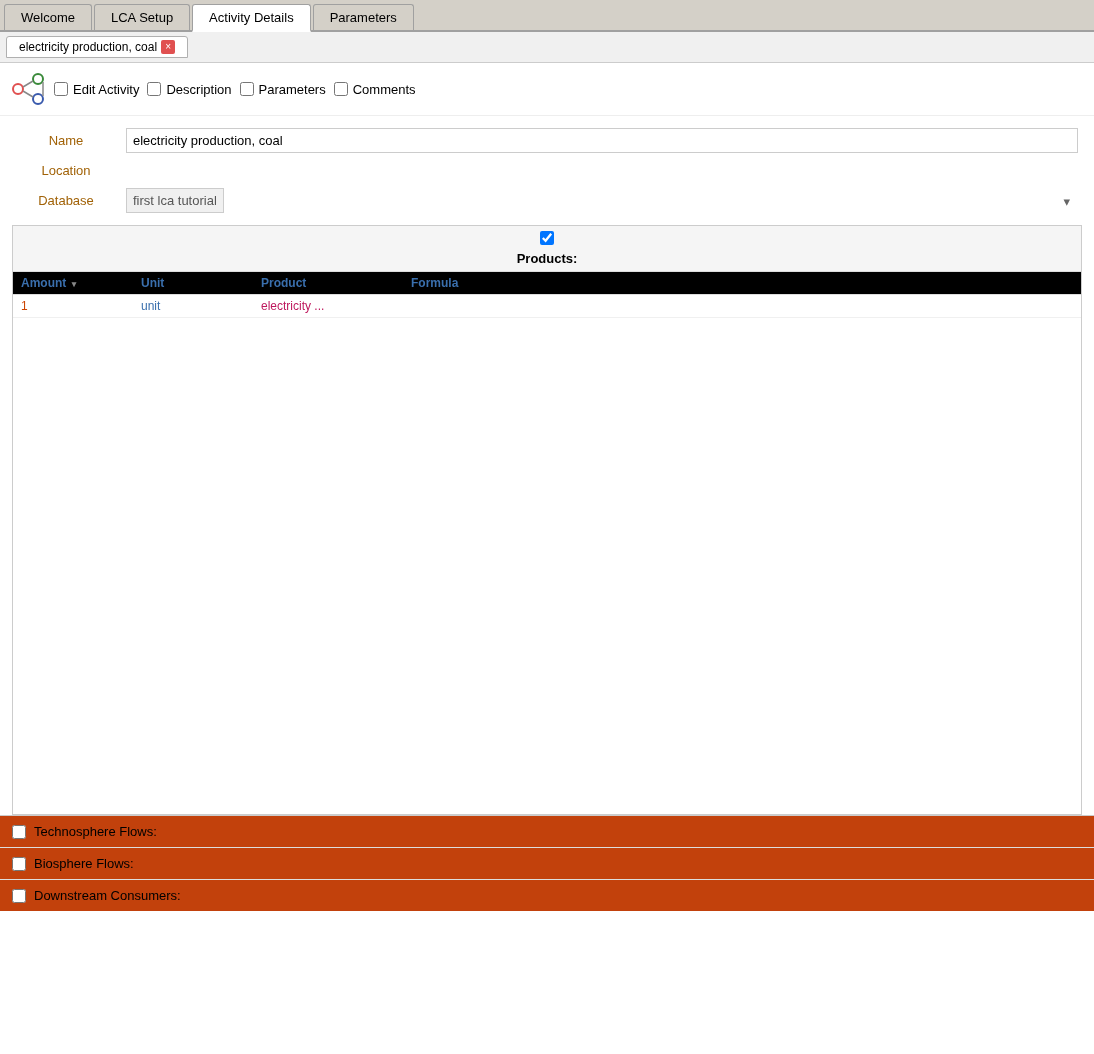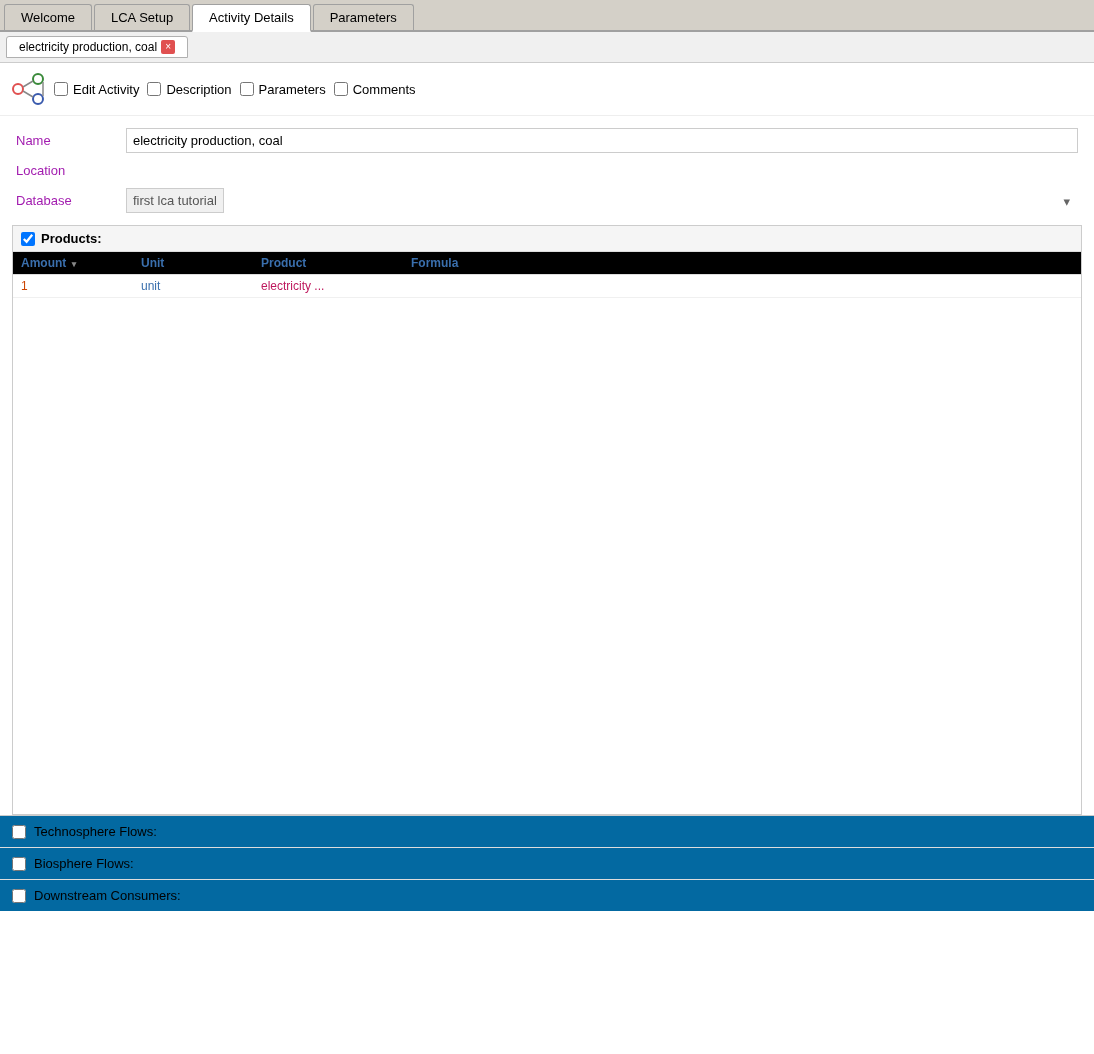--- a/index.html
+++ b/index.html
@@ -119,21 +119,22 @@
 
     .field-row {
       display: flex;
       align-items: center;
       gap: 10px;
     }
 
     .field-label {
       width: 100px;
       font-size: 13px;
-      color: #a21caf;
+      color: #a16207;
+      text-align: center;
     }
 
     .field-input {
       flex: 1;
       padding: 4px 6px;
       border: 1px solid #ccc;
       font-size: 13px;
       background: #fff;
     }
 
@@ -171,20 +172,21 @@
 
     .section-header {
       display: flex;
       align-items: center;
       gap: 6px;
       padding: 5px 8px;
       background: #f5f5f5;
       border-bottom: 1px solid #ddd;
       font-size: 13px;
       font-weight: bold;
+      flex-direction: column;
     }
 
     .section-header input[type=checkbox] {
       width: 14px;
       height: 14px;
     }
 
     .table-container {
       overflow: auto;
       height: calc(100% - 32px);
@@ -236,21 +238,21 @@
     }
 
     .sort-arrow {
       font-size: 9px;
       color: #888;
       margin-left: 2px;
     }
 
     .bottom-sections {
       border-top: 1px solid #ccc;
-      background: #0369a1;
+      background: #c2410c;
     }
 
     .bottom-row {
       display: flex;
       align-items: center;
       gap: 8px;
       padding: 8px 12px;
       border-bottom: 1px solid #ddd;
       font-size: 13px;
     }

